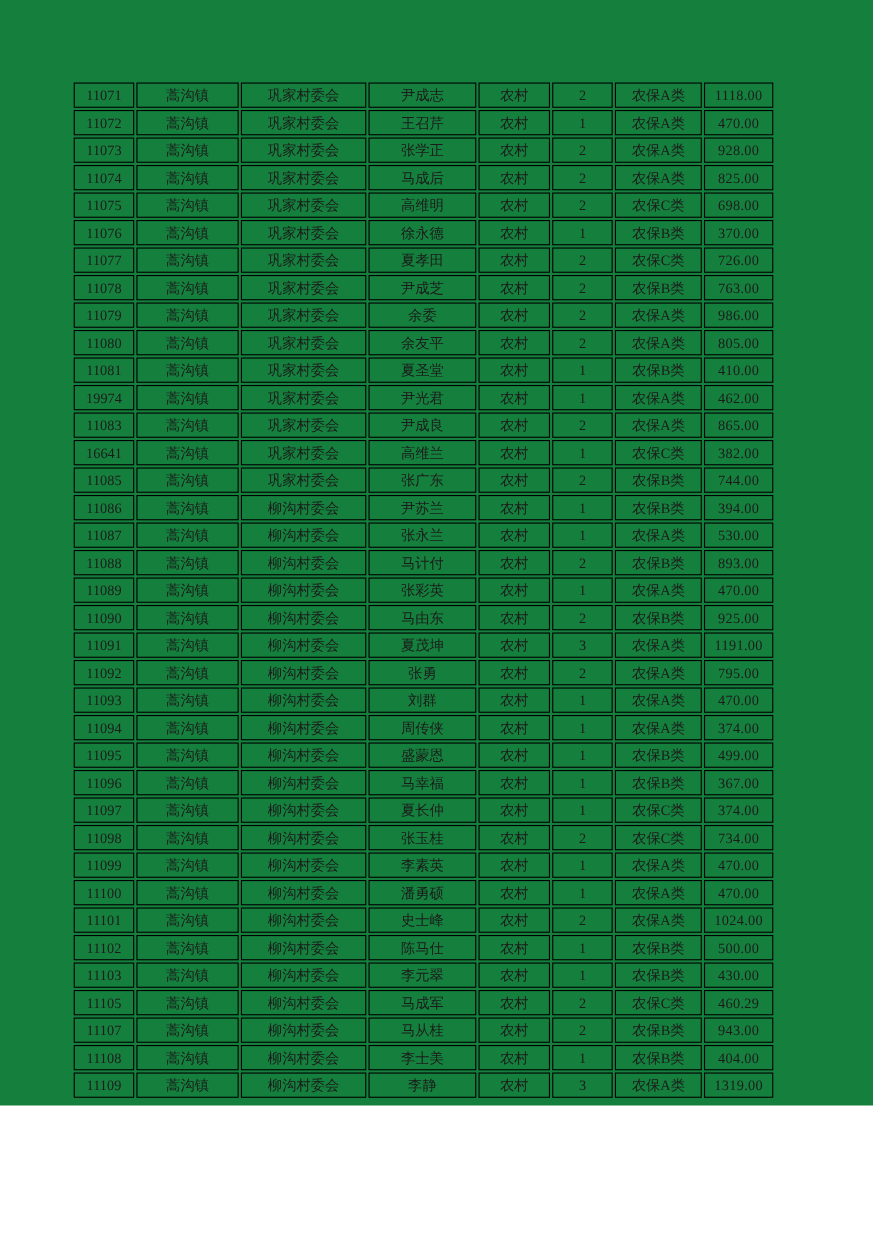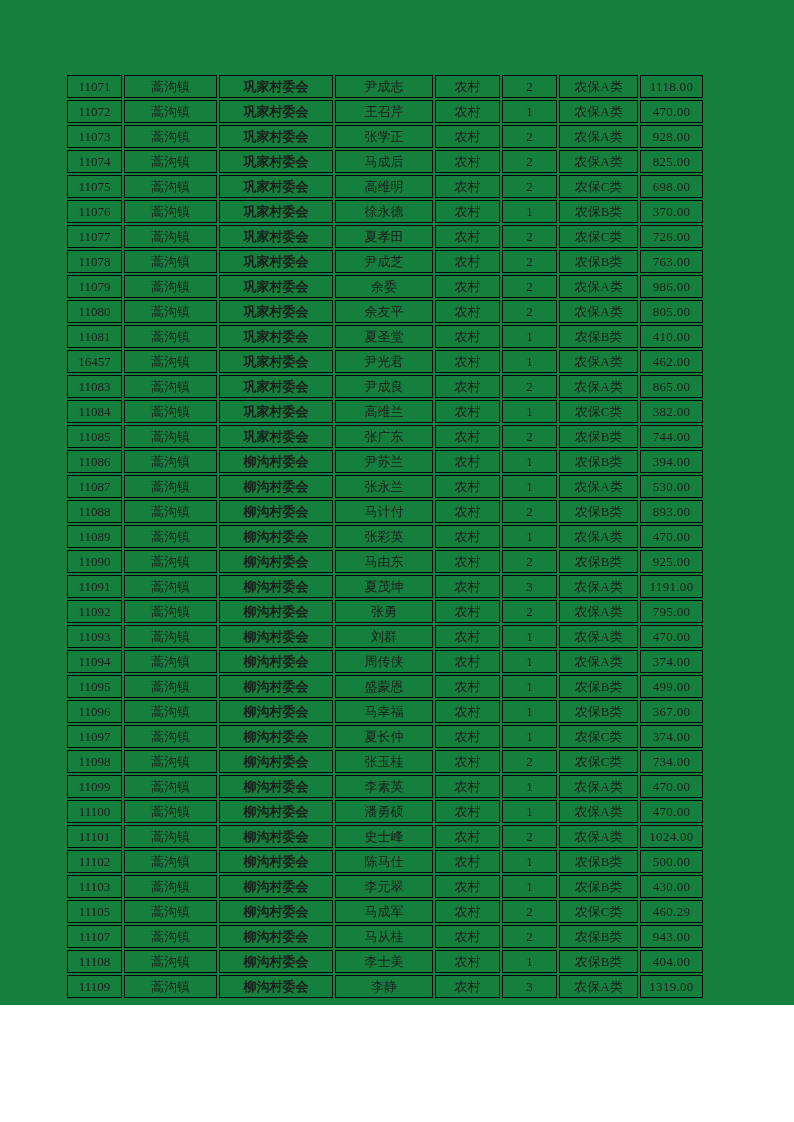--- a/index.html
+++ b/index.html
@@ -30,21 +30,21 @@
     text-align: center;
     vertical-align: middle;
     font-size: 13px;
     color: #1b1b1b;
     white-space: nowrap;
     overflow: hidden;
     padding: 0 2px;
   }
   td.col-id       { width: 55px; }
   td.col-town     { width: 93px; }
-  td.col-village  { width: 114px; font-weight: bold; }
+  td.col-village  { width: 114px; }
   td.col-name     { width: 98px; }
   td.col-type     { width: 65px; }
   td.col-count    { width: 55px; }
   td.col-category { width: 79px; }
   td.col-amount   { width: 63px; letter-spacing: 0.3px; }
 </style>
 </head>
 <body>
 
 <div class="page">
@@ -165,21 +165,21 @@
     <td class="col-town">蒿沟镇</td>
     <td class="col-village">巩家村委会</td>
     <td class="col-name">夏圣堂</td>
     <td class="col-type">农村</td>
     <td class="col-count">1</td>
     <td class="col-category">农保B类</td>
     <td class="col-amount">410.00</td>
   </tr>
 
   <tr>
-    <td class="col-id">16457</td>
+    <td class="col-id">19974</td>
     <td class="col-town">蒿沟镇</td>
     <td class="col-village">巩家村委会</td>
     <td class="col-name">尹光君</td>
     <td class="col-type">农村</td>
     <td class="col-count">1</td>
     <td class="col-category">农保A类</td>
     <td class="col-amount">462.00</td>
   </tr>
 
   <tr>
@@ -187,21 +187,21 @@
     <td class="col-town">蒿沟镇</td>
     <td class="col-village">巩家村委会</td>
     <td class="col-name">尹成良</td>
     <td class="col-type">农村</td>
     <td class="col-count">2</td>
     <td class="col-category">农保A类</td>
     <td class="col-amount">865.00</td>
   </tr>
 
   <tr>
-    <td class="col-id">11084</td>
+    <td class="col-id">16641</td>
     <td class="col-town">蒿沟镇</td>
     <td class="col-village">巩家村委会</td>
     <td class="col-name">高维兰</td>
     <td class="col-type">农村</td>
     <td class="col-count">1</td>
     <td class="col-category">农保C类</td>
     <td class="col-amount">382.00</td>
   </tr>
 
   <tr>

